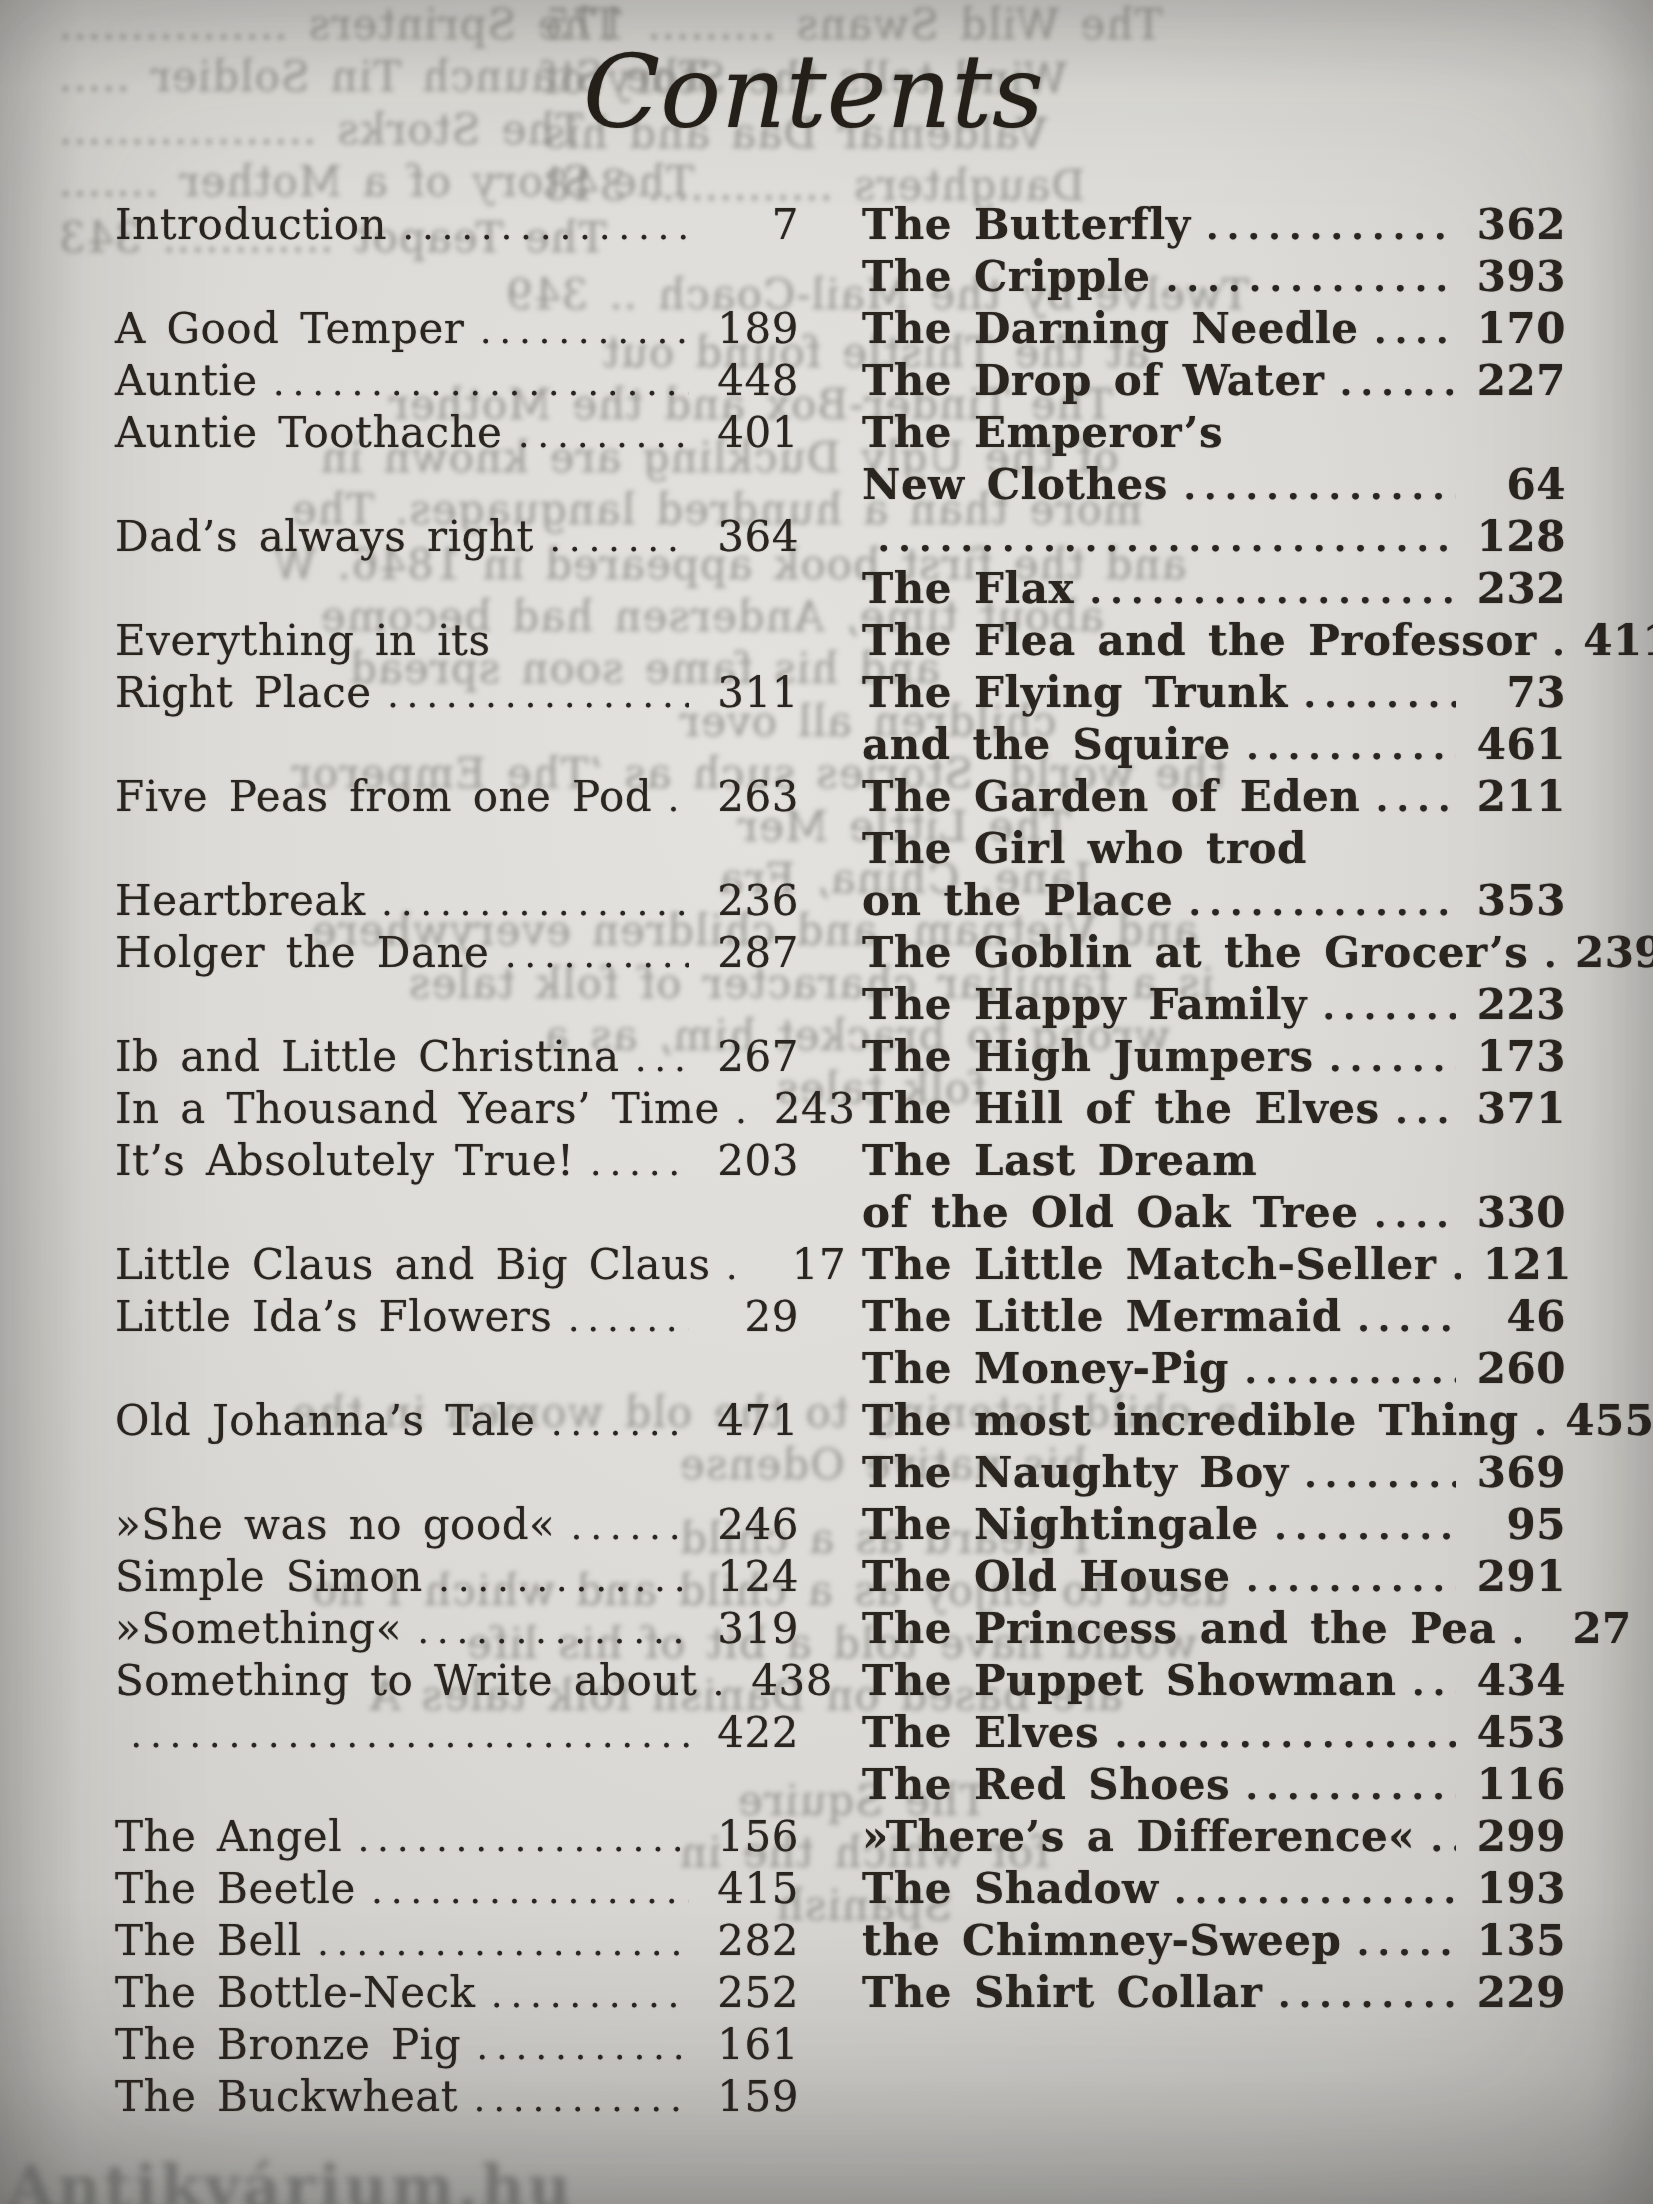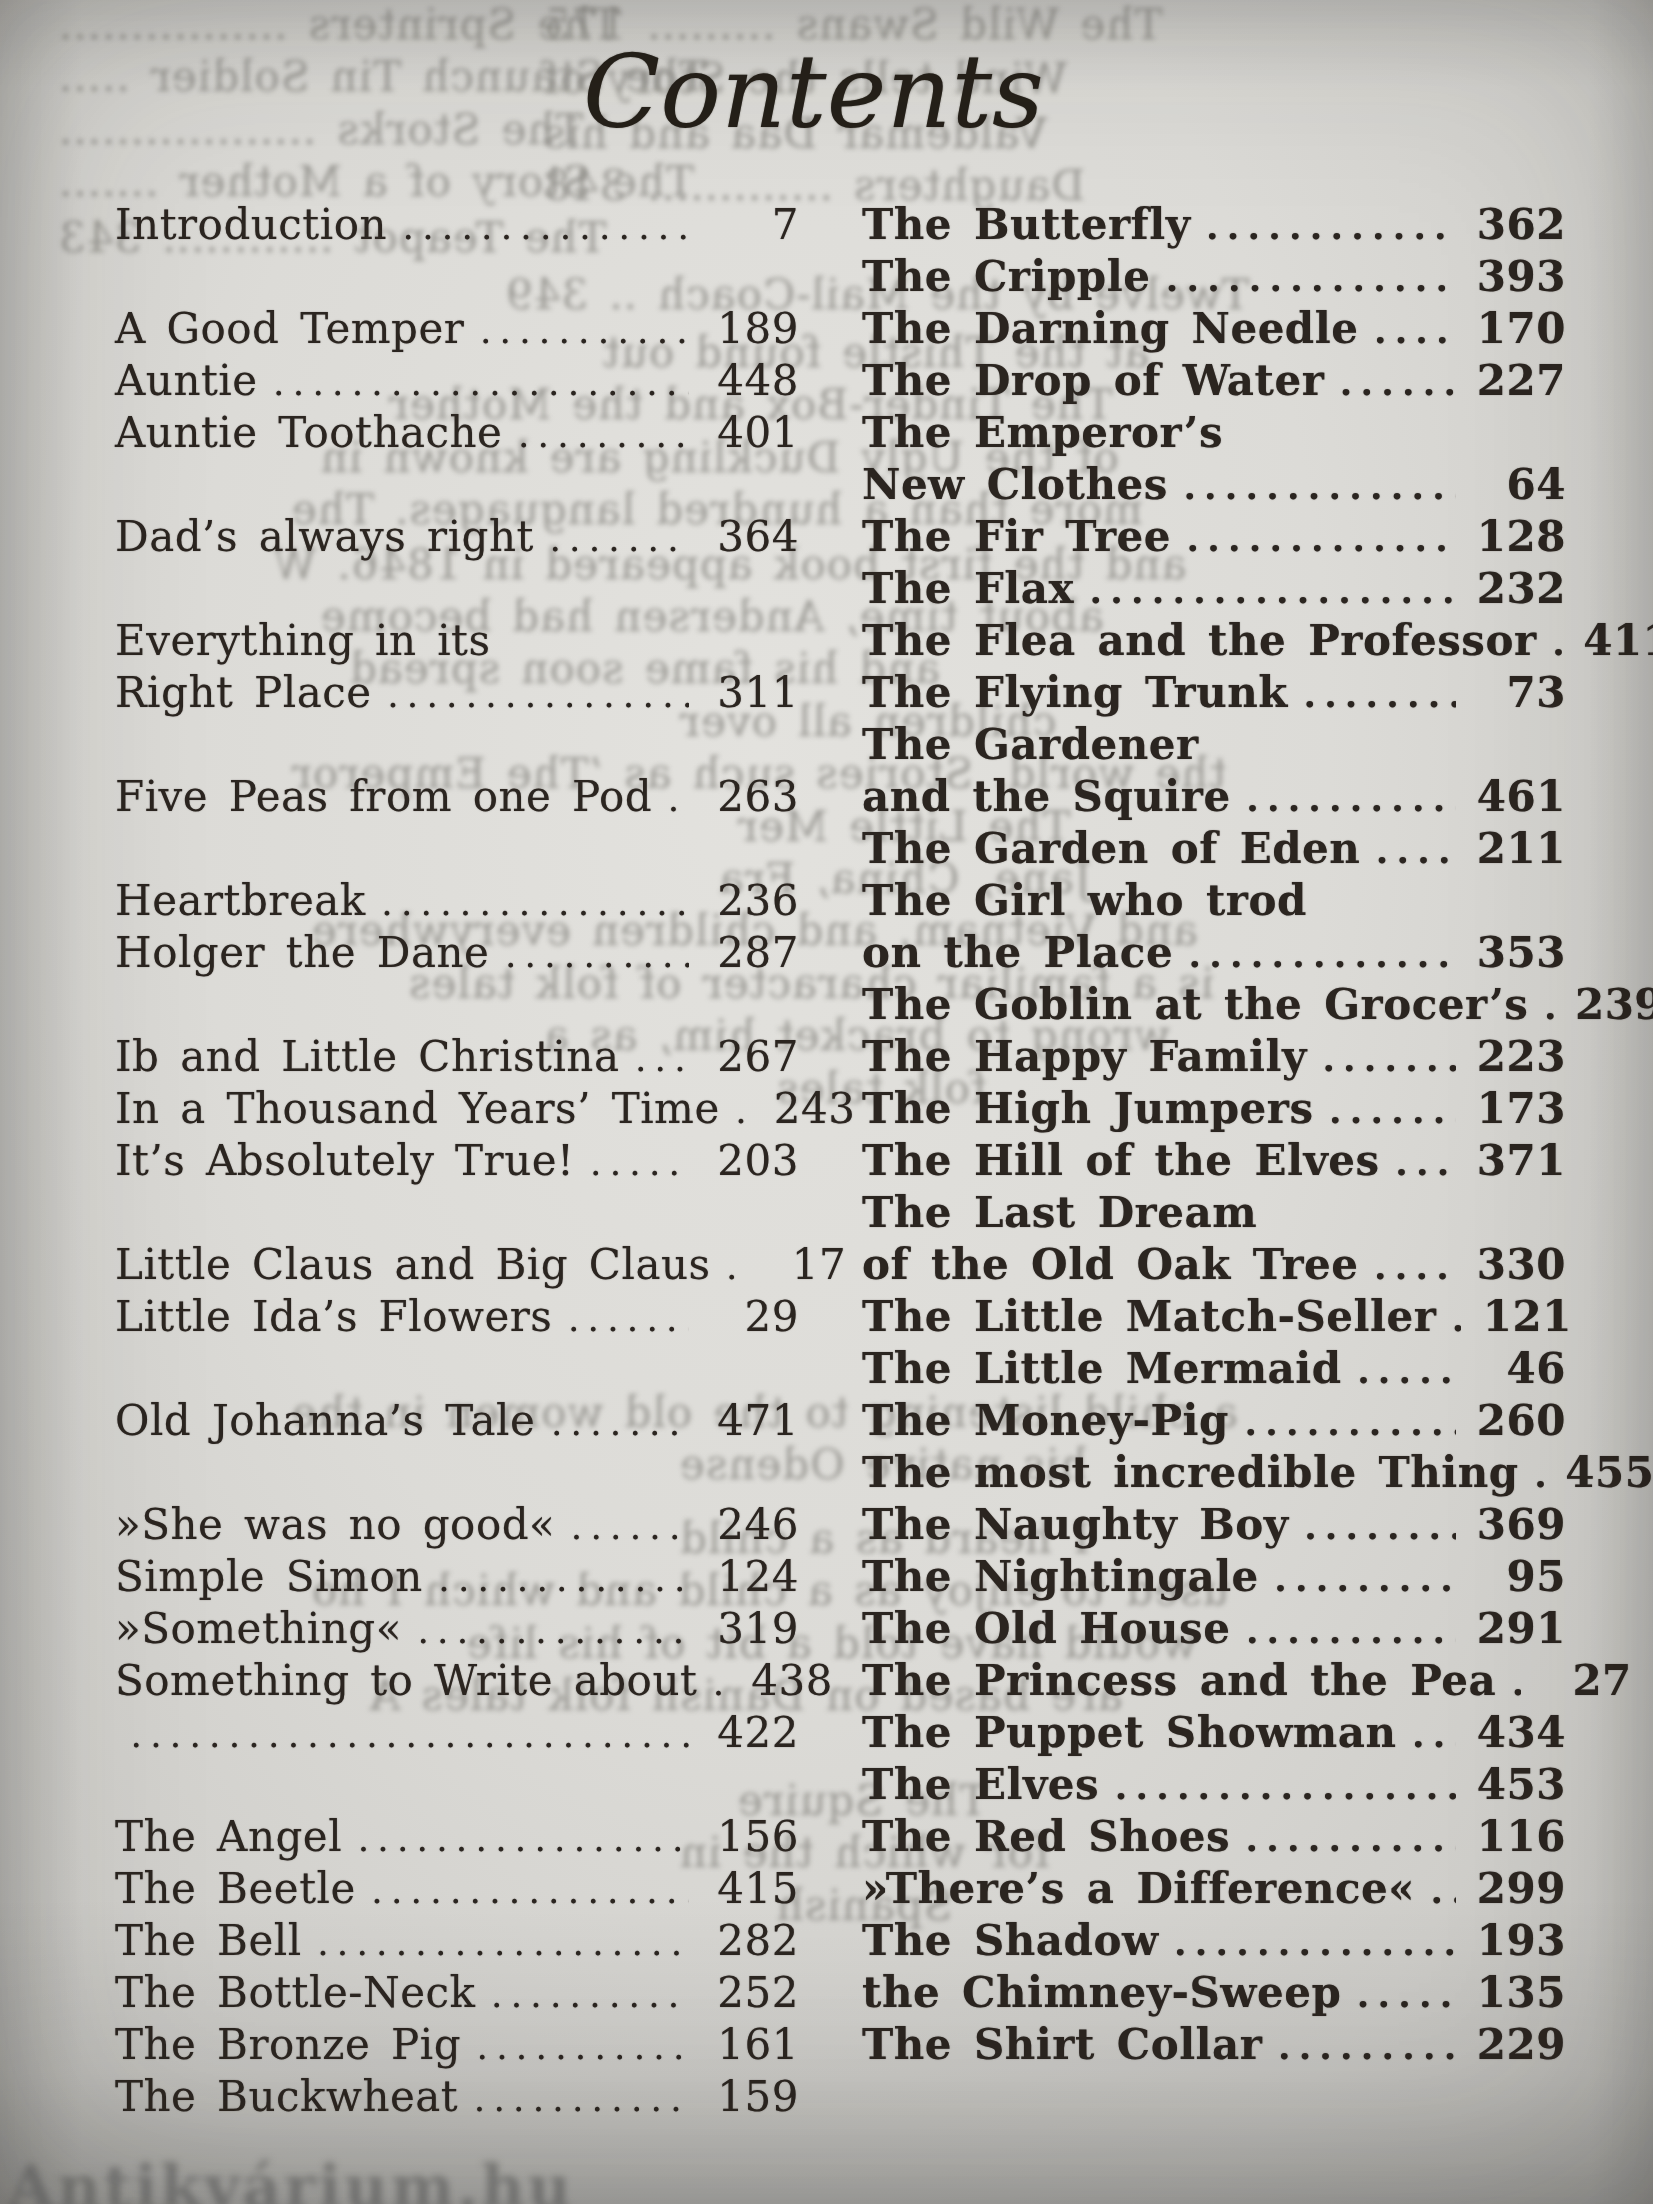--- a/index.html
+++ b/index.html
@@ -272,41 +272,37 @@
       </div>
       <div class="line">
         <span class="t">The Emperor’s</span>
       </div>
       <div class="line">
         <span class="t">New Clothes</span>
         <span class="leader">..........................................................................................</span>
         <span class="num">64</span>
       </div>
       <div class="line">
-        <span class="t">The Fir Tree</span>
         <span class="leader">..........................................................................................</span>
         <span class="num">128</span>
       </div>
       <div class="line">
         <span class="t">The Flax</span>
         <span class="leader">..........................................................................................</span>
         <span class="num">232</span>
       </div>
       <div class="line">
         <span class="t">The Flea and the Professor</span>
         <span class="leader">..........................................................................................</span>
         <span class="num">411</span>
       </div>
       <div class="line">
         <span class="t">The Flying Trunk</span>
         <span class="leader">..........................................................................................</span>
         <span class="num">73</span>
-      </div>
-      <div class="line">
-        <span class="t">The Gardener</span>
       </div>
       <div class="line">
         <span class="t">and the Squire</span>
         <span class="leader">..........................................................................................</span>
         <span class="num">461</span>
       </div>
       <div class="line">
         <span class="t">The Garden of Eden</span>
         <span class="leader">..........................................................................................</span>
         <span class="num">211</span>

